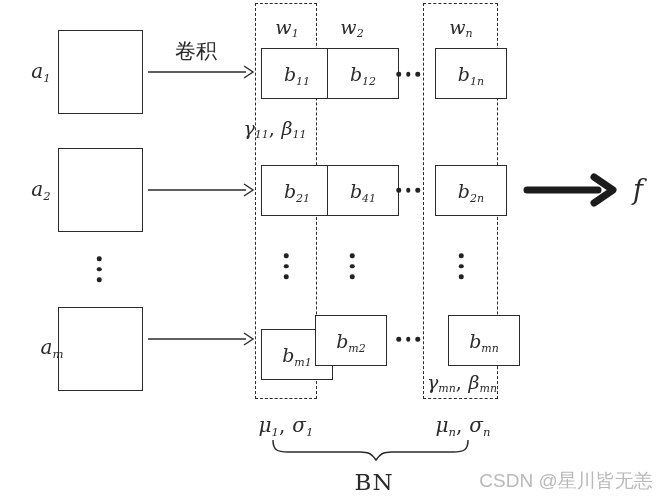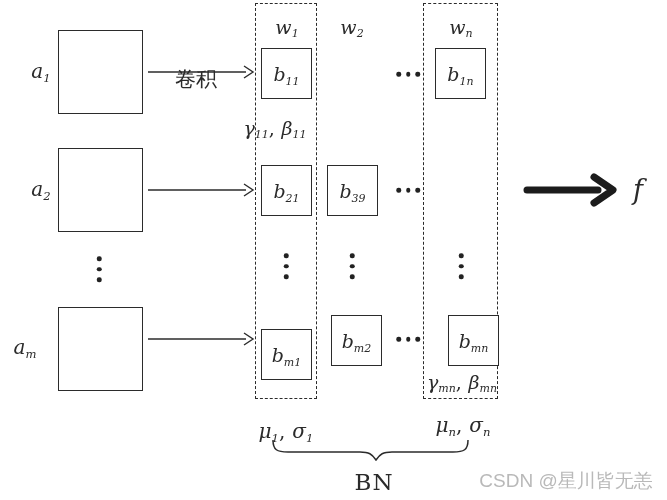--- a/index.html
+++ b/index.html
@@ -15,21 +15,21 @@
   .bigsq{
     position:absolute;
     width:85px;height:84px;
     border:1.5px solid #2b2b2b;
     box-sizing:border-box;
     background:#ffffff;
   }
   
   .cell{
     position:absolute;
-    width:51px;height:51px;
+    width:72px;height:51px;
     border:1.4px solid #2b2b2b;
     box-sizing:border-box;
     background:#ffffff;
     display:flex;align-items:center;justify-content:center;
   }
   
   .dashedcol{
     position:absolute;
     border:1.5px dashed #2b2b2b;
     box-sizing:border-box;
@@ -47,21 +47,21 @@
     font-family:"DejaVu Serif",serif;
     font-style:italic;
     font-size:0.58em;
     line-height:0;
     vertical-align:-0.35em;
   }
   .sep{margin-right:0.35em;}
   .f20{font-size:20px;}
   .f19{font-size:19px;}
   .f21{font-size:21px;}
-  .cjk{font-family:Liberation Serif, serif;font-style:normal;margin-top:27px;}
+  .cjk{font-family:Liberation Mono, monospace;font-style:normal;}
   .bn{font-size:23px;font-style:normal;letter-spacing:1px;}
   .fout{font-size:27px;font-style:italic;}
   .watermark{
     position:absolute;
     transform:translate(-50%,-50%);
     font-family:"Liberation Sans",sans-serif;
     font-size:19px;
     color:#b9b9b9;
     white-space:nowrap;
   }
@@ -75,55 +75,61 @@
 <body>
 
 <div id="canvas">
 
   <div class="bigsq" style="left:58px;top:30px;"></div>
   <div class="bigsq" style="left:58px;top:148px;"></div>
   <div class="bigsq" style="left:58px;top:307px;"></div>
 
   <div class="lbl f20" style="left:41px;top:71px;"><span class="mi">a</span><sub class="msub">1</sub></div>
   <div class="lbl f20" style="left:41px;top:189px;"><span class="mi">a</span><sub class="msub">2</sub></div>
-  <div class="lbl f20" style="left:25px;top:347px;"><span class="mi">a</span><sub class="msub">m</sub></div>
+  <div class="lbl f20" style="left:52px;top:347px;"><span class="mi">a</span><sub class="msub">m</sub></div>
 
   <div class="vdots" style="left:99px;top:269px;">
       <i></i>
       <i></i>
       <i></i>
     </div>
 
   <div class="lbl f21 cjk" style="left:196px;top:52px;">卷积</div>
 
   <div class="dashedcol" style="left:255px;top:3px;width:62px;height:396px;"></div>
   <div class="dashedcol" style="left:423px;top:3px;width:75px;height:396px;"></div>
 
   <div class="lbl f19" style="left:287px;top:27px;text-align:right;"><span class="mi">w</span><sub class="msub">1</sub></div>
   <div class="lbl f19" style="left:352px;top:27px;"><span class="mi">w</span><sub class="msub">2</sub></div>
   <div class="lbl f19" style="left:461px;top:27px;"><span class="mi">w</span><sub class="msub">n</sub></div>
 
   <div class="cell f19" style="left:261px;top:48px;">
       <span><span class="mi">b</span><sub class="msub">11</sub></span>
     </div>
+  <div class="cell f19" style="left:327px;top:48px;">
+      <span><span class="mi">b</span><sub class="msub">12</sub></span>
+    </div>
   <div class="cell f19" style="left:435px;top:48px;">
       <span><span class="mi">b</span><sub class="msub">1n</sub></span>
     </div>
 
   <div class="cell f19" style="left:261px;top:165px;">
       <span><span class="mi">b</span><sub class="msub">21</sub></span>
     </div>
   <div class="cell f19" style="left:327px;top:165px;">
-      <span><span class="mi">b</span><sub class="msub">39</sub></span>
+      <span><span class="mi">b</span><sub class="msub">41</sub></span>
+    </div>
+  <div class="cell f19" style="left:435px;top:165px;">
+      <span><span class="mi">b</span><sub class="msub">2n</sub></span>
     </div>
 
   <div class="cell f19" style="left:261px;top:329px;">
       <span><span class="mi">b</span><sub class="msub">m1</sub></span>
     </div>
-  <div class="cell f19" style="left:331px;top:315px;">
+  <div class="cell f19" style="left:315px;top:315px;">
       <span><span class="mi">b</span><sub class="msub">m2</sub></span>
     </div>
   <div class="cell f19" style="left:448px;top:315px;">
       <span><span class="mi">b</span><sub class="msub">mn</sub></span>
     </div>
 
   <div class="hdots" style="left:408px;top:74px;">
       <i></i>
       <i></i>
       <i></i>
@@ -155,21 +161,21 @@
       <i></i>
     </div>
 
   <div class="lbl f19" style="left:275px;top:128px;">
     <span class="mi">γ</span><sub class="msub">11</sub><span class="sep">,</span><span class="mi">β</span><sub class="msub">11</sub>
   </div>
   <div class="lbl f19" style="left:462px;top:382px;">
     <span class="mi">γ</span><sub class="msub">mn</sub><span class="sep">,</span><span class="mi">β</span><sub class="msub">mn</sub>
   </div>
 
-  <div class="lbl f20" style="left:286px;top:425px;margin-top:6px;">
+  <div class="lbl f20" style="left:286px;top:425px;">
     <span class="mi">μ</span><sub class="msub">1</sub><span class="sep">,</span><span class="mi">σ</span><sub class="msub">1</sub>
   </div>
   <div class="lbl f20" style="left:463px;top:425px;">
     <span class="mi">μ</span><sub class="msub">n</sub><span class="sep">,</span><span class="mi">σ</span><sub class="msub">n</sub>
   </div>
 
   <div class="lbl bn" style="left:374px;top:482px;">BN</div>
 
   <div class="lbl fout" style="left:638px;top:189px;">f</div>
 

